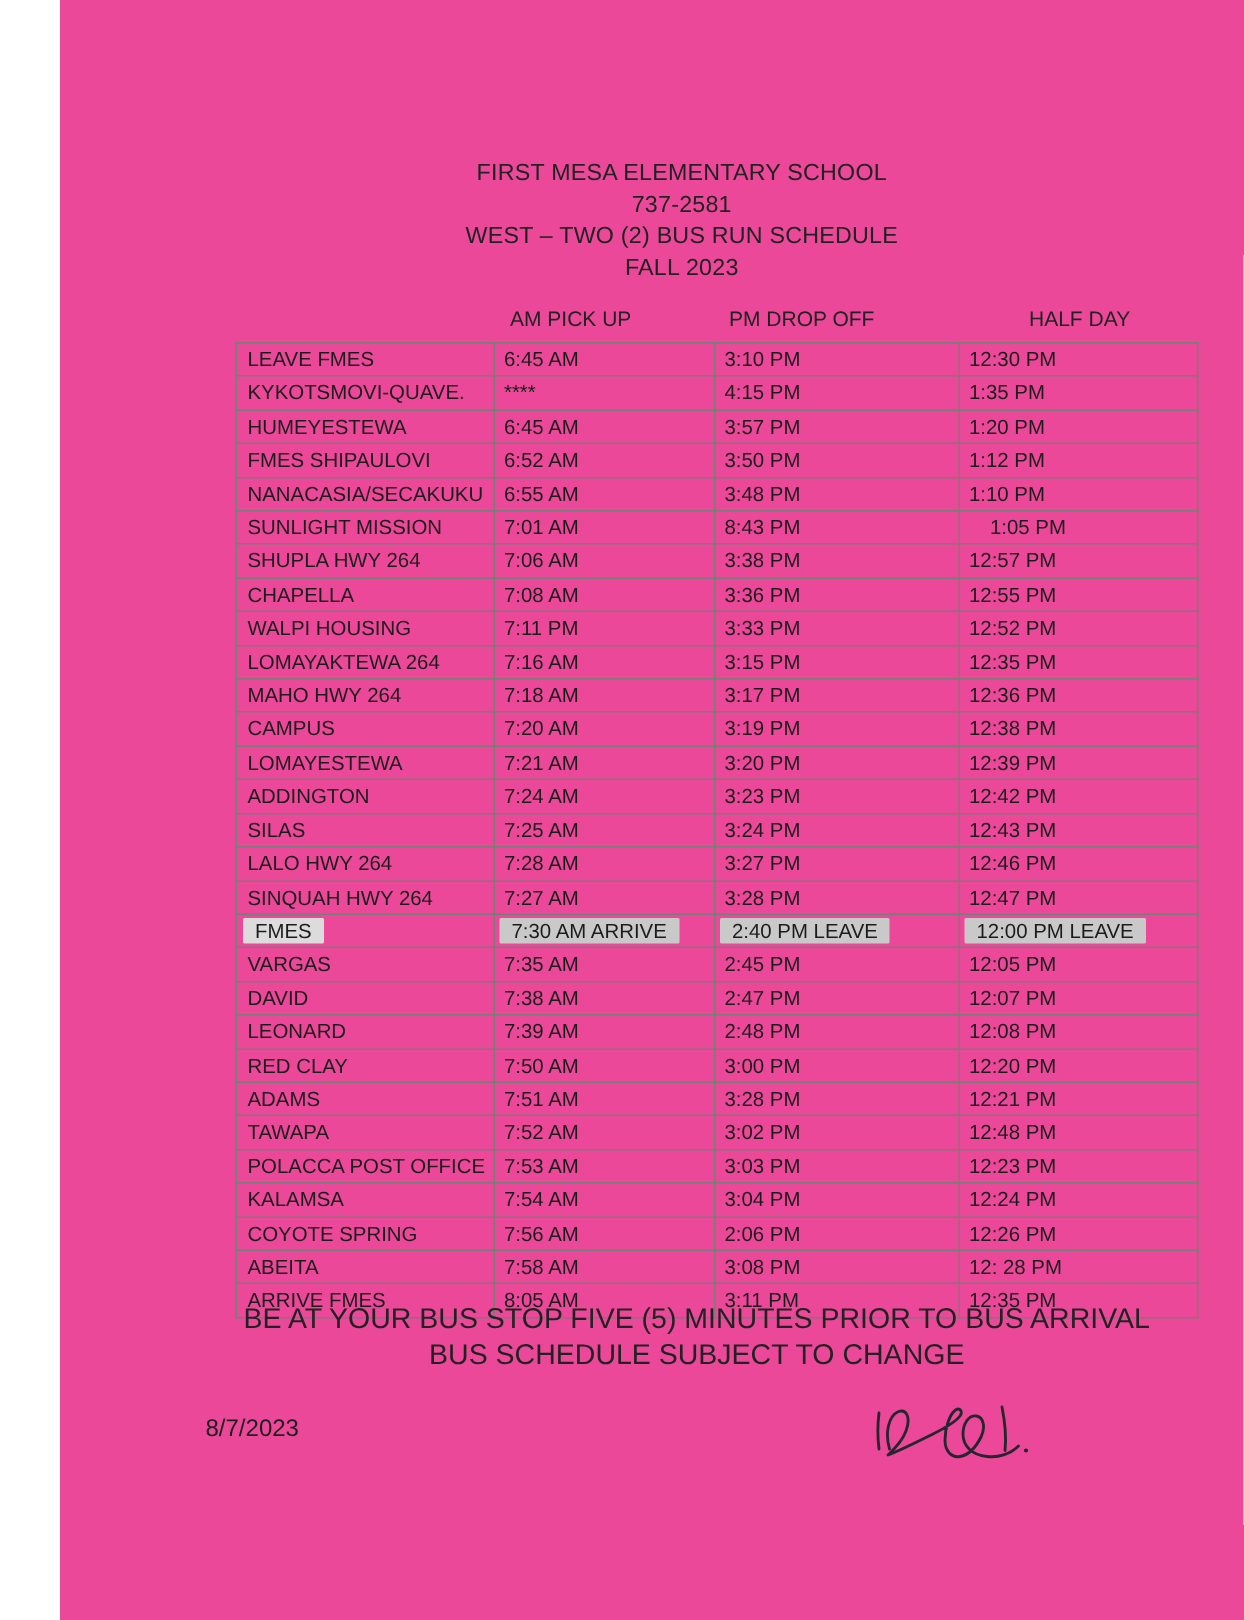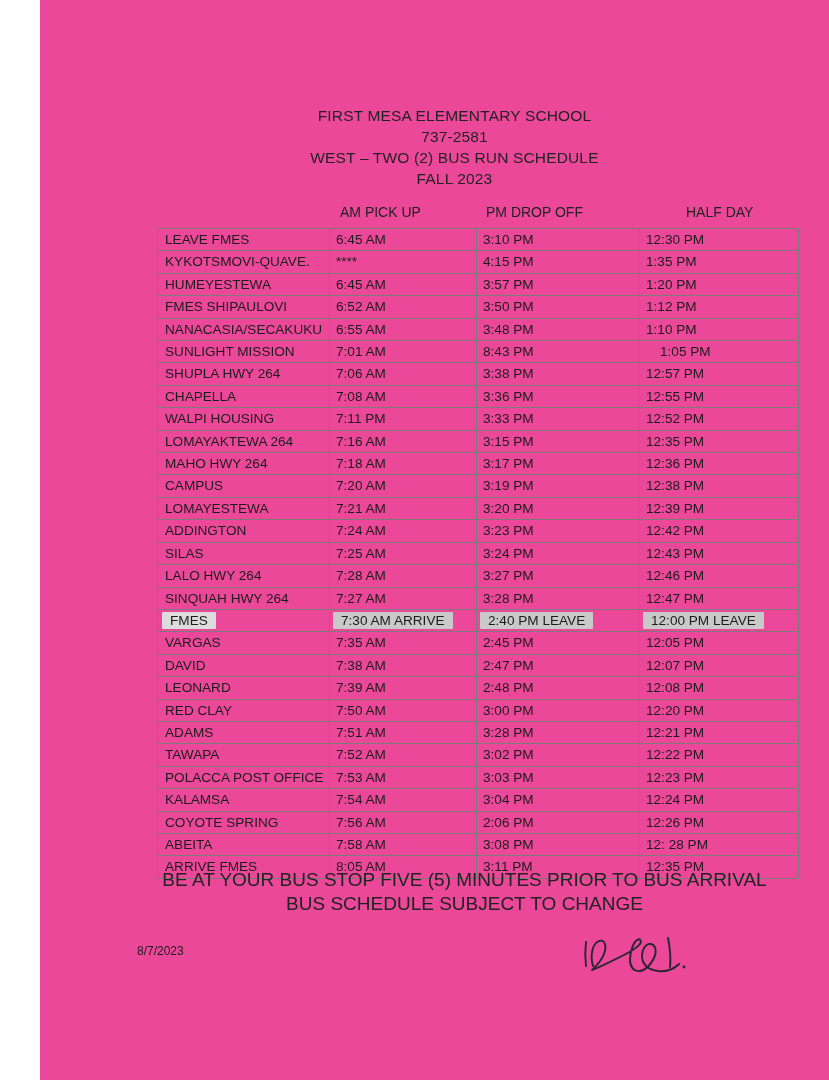--- a/index.html
+++ b/index.html
@@ -121,21 +121,21 @@
     position: absolute;
     top: 938px;
     left: 0;
     width: 829px;
     height: 60px;
   }
   .doc-date {
     position: absolute;
     left: 97px;
     top: 6px;
-    font-size: 12px;
+    font-size: 16px;
     color: #1c1c1c;
   }
   .signature {
     position: absolute;
     left: 540px;
     top: -12px;
     width: 130px;
     height: 58px;
   }
   .signature svg { display: block; }
@@ -302,21 +302,21 @@
           <tr>
             <td class="stop">ADAMS</td>
             <td class="">7:51 AM</td>
             <td class="">3:28 PM</td>
             <td class="">12:21 PM</td>
           </tr>
           <tr>
             <td class="stop">TAWAPA</td>
             <td class="">7:52 AM</td>
             <td class="">3:02 PM</td>
-            <td class="">12:22 PM</td>
+            <td class="">12:48 PM</td>
           </tr>
           <tr>
             <td class="stop">POLACCA POST OFFICE</td>
             <td class="">7:53 AM</td>
             <td class="">3:03 PM</td>
             <td class="">12:23 PM</td>
           </tr>
           <tr>
             <td class="stop">KALAMSA</td>
             <td class="">7:54 AM</td>

